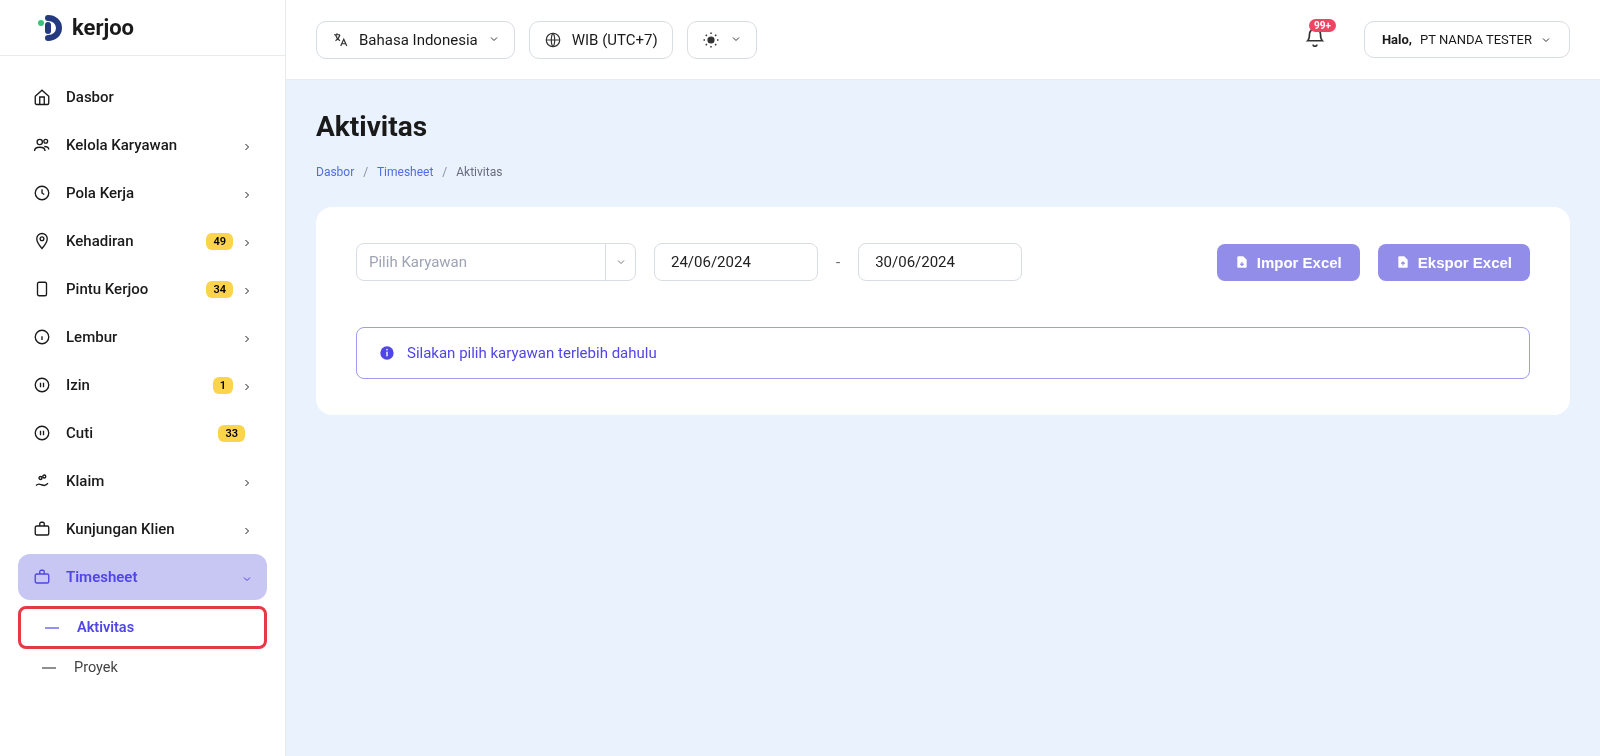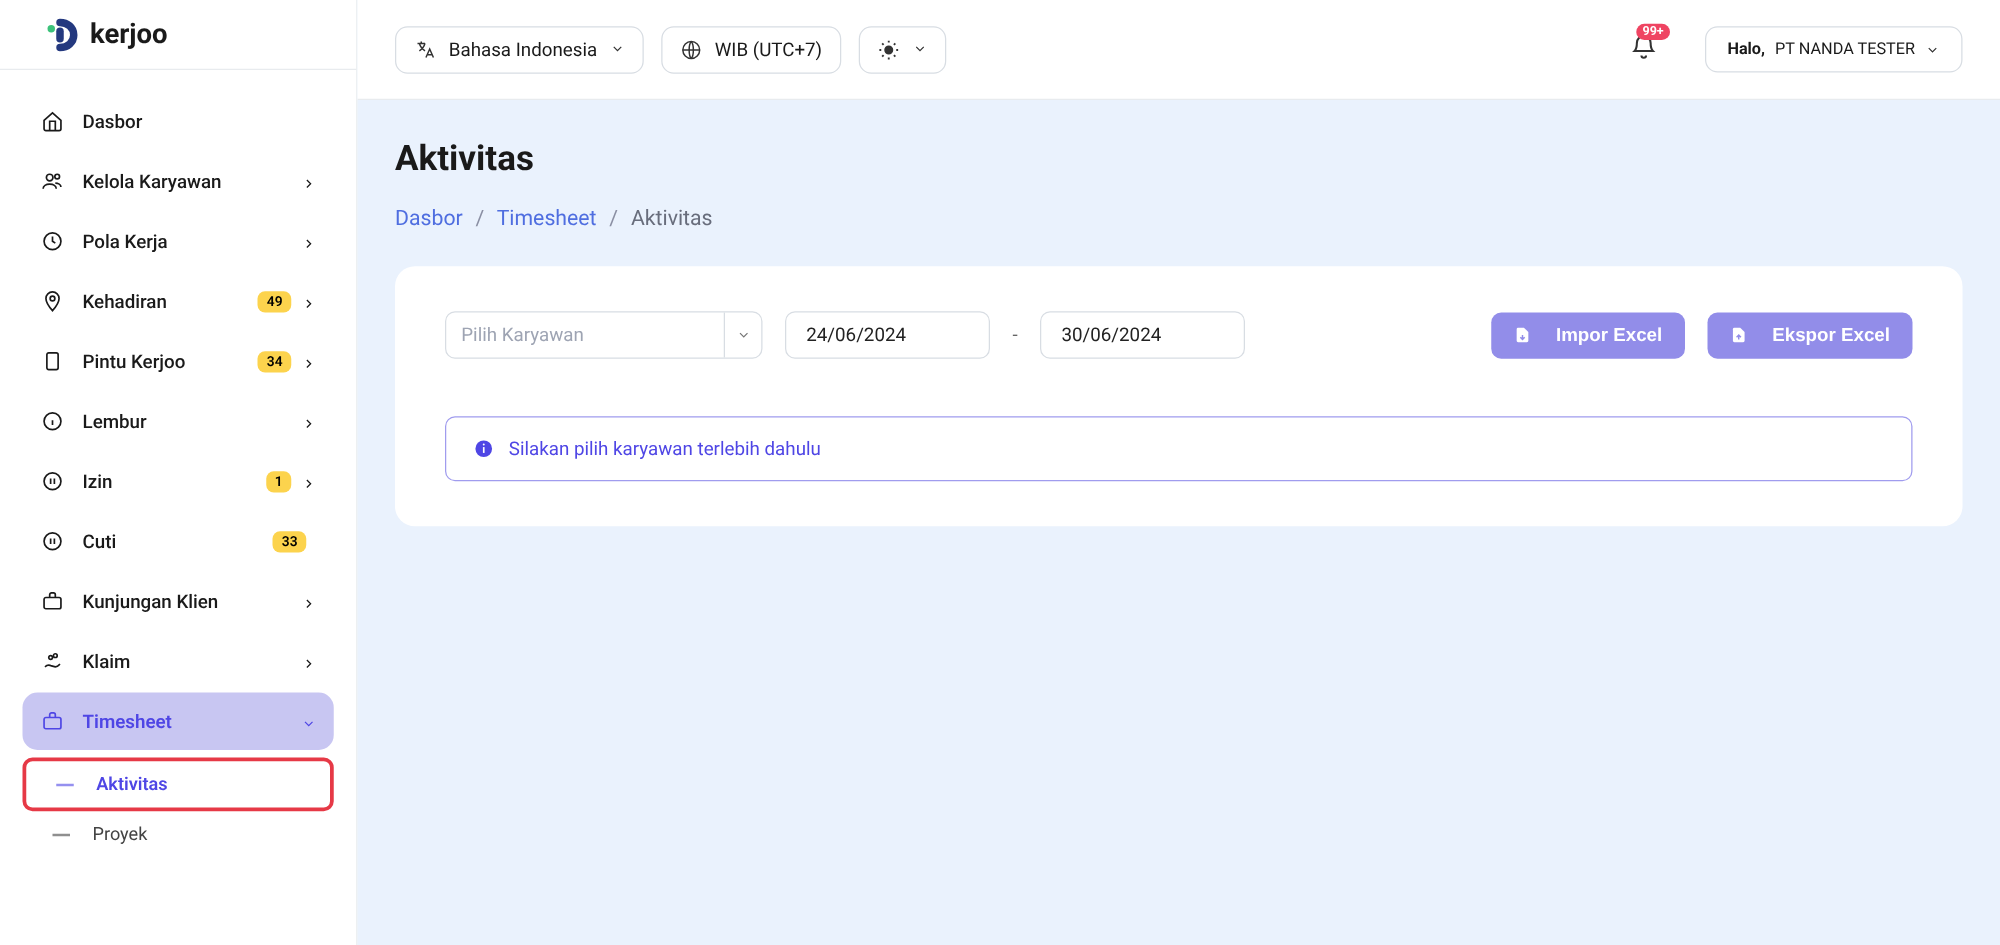--- a/index.html
+++ b/index.html
@@ -44,35 +44,35 @@
   
   .topbar-spacer { flex: 1; }
   .bell-wrap { position: relative; cursor: pointer; margin-right: 24px; }
   .bell-wrap svg { width: 22px; height: 22px; stroke: #333; fill: none; stroke-width: 1.8; }
   .notif-badge { position: absolute; top: -8px; right: -10px; background: #ef4462; color: #fff; font-size: 10px; font-weight: 700; padding: 1px 5px; border-radius: 8px; }
   .user-sel { display: flex; align-items: center; gap: 8px; padding: 10px 17px; border: 1px solid #d8dde3; border-radius: 10px; cursor: pointer; font-size: 13px; }
   .user-sel b { font-weight: 700; }
   
   .content { padding: 30px 30px; flex: 1; overflow-y: auto; }
   .page-title { font-size: 28px; font-weight: 700; margin-bottom: 22px; color: #1a1a1a; }
-  .breadcrumb { font-size: 17px; color: #4f6ee0; margin-bottom: 28px; }
+  .breadcrumb { font-size: 12px; color: #4f6ee0; margin-bottom: 28px; }
   .breadcrumb .crumb { cursor: pointer; }
   .breadcrumb .sep { color: #8a8fa3; margin: 0 6px; }
   .breadcrumb .current { color: #686d7c; }
   
   .card { background: #fff; border-radius: 16px; padding: 36px 40px; }
   .filters-row { display: flex; align-items: center; gap: 18px; margin-bottom: 46px; }
-  .select-emp { display: flex; align-items: center; border: 1px solid #d8dde3; border-radius: 8px; width: 254px; height: 38px; background: #fff; }
+  .select-emp { display: flex; align-items: center; border: 1px solid #d8dde3; border-radius: 8px; width: 280px; height: 38px; background: #fff; }
   .select-emp-text { flex: 1; padding: 0 12px; color: #9ea4b3; font-size: 15px; }
   .select-emp-chev { width: 30px; border-left: 1px solid #d8dde3; height: 100%; display: flex; align-items: center; justify-content: center; }
   .select-emp-chev svg { width: 12px; height: 12px; stroke: #777; fill: none; stroke-width: 2; }
   .date-input { border: 1px solid #d8dde3; border-radius: 8px; height: 38px; padding: 0 16px; font-size: 15px; color: #222; background: #fff; display: flex; align-items: center; width: 164px; }
   .date-sep { color: #666; font-size: 15px; }
   .filters-spacer { flex: 1; }
-  .btn-primary { background: #928de9; color: #fff; border: none; border-radius: 8px; padding: 10px 18px; font-size: 15px; font-weight: 600; cursor: pointer; display: inline-flex; align-items: center; gap: 20px; }
+  .btn-primary { background: #928de9; color: #fff; border: none; border-radius: 8px; padding: 10px 18px; font-size: 15px; font-weight: 600; cursor: pointer; display: inline-flex; align-items: center; gap: 8px; }
   .btn-primary svg { width: 14px; height: 14px; fill: #fff; }
   
   .info-alert { border: 1px solid #a09cee; border-radius: 8px; padding: 16px 22px; color: #4f46e5; font-size: 15px; display: flex; align-items: center; gap: 12px; background: #fff; }
   .info-alert svg { width: 16px; height: 16px; fill: #4f46e5; flex-shrink: 0; }
 </style>
 </head>
 <body>
 
 <div class="app">
 
@@ -192,39 +192,39 @@
               <line x1="14" y1="9" x2="14" y2="15"></line>
             </svg>
           </span>
         <span class="nav-label">Cuti</span>
         <span class="badge">33</span>
       </div>
 
       <div class="nav-item">
         <span class="nav-icon">
             <svg viewBox="0 0 24 24">
-              <rect x="3" y="8" width="18" height="12" rx="2"></rect>
-              <path d="M9 8V5a2 2 0 012-2h2a2 2 0 012 2v3"></path>
-            </svg>
-          </span>
-        <span class="nav-label">Kunjungan Klien</span>
-        <span class="nav-chevron"><svg viewBox="0 0 24 24">
-              <polyline points="9 6 15 12 9 18"></polyline>
-            </svg></span>
-      </div>
-
-      <div class="nav-item">
-        <span class="nav-icon">
-            <svg viewBox="0 0 24 24">
               <path d="M4 18c2-2 5-2 7-1l4 1c2 0 3-1 5-3"></path>
               <circle cx="10" cy="8" r="2"></circle>
               <circle cx="15" cy="6" r="2"></circle>
             </svg>
           </span>
         <span class="nav-label">Klaim</span>
+        <span class="nav-chevron"><svg viewBox="0 0 24 24">
+              <polyline points="9 6 15 12 9 18"></polyline>
+            </svg></span>
+      </div>
+
+      <div class="nav-item">
+        <span class="nav-icon">
+            <svg viewBox="0 0 24 24">
+              <rect x="3" y="8" width="18" height="12" rx="2"></rect>
+              <path d="M9 8V5a2 2 0 012-2h2a2 2 0 012 2v3"></path>
+            </svg>
+          </span>
+        <span class="nav-label">Kunjungan Klien</span>
         <span class="nav-chevron"><svg viewBox="0 0 24 24">
               <polyline points="9 6 15 12 9 18"></polyline>
             </svg></span>
       </div>
 
       <div class="nav-item active-parent">
         <span class="nav-icon">
             <svg viewBox="0 0 24 24">
               <rect x="3" y="8" width="18" height="12" rx="2"></rect>
               <path d="M9 8V5a2 2 0 012-2h2a2 2 0 012 2v3"></path>

